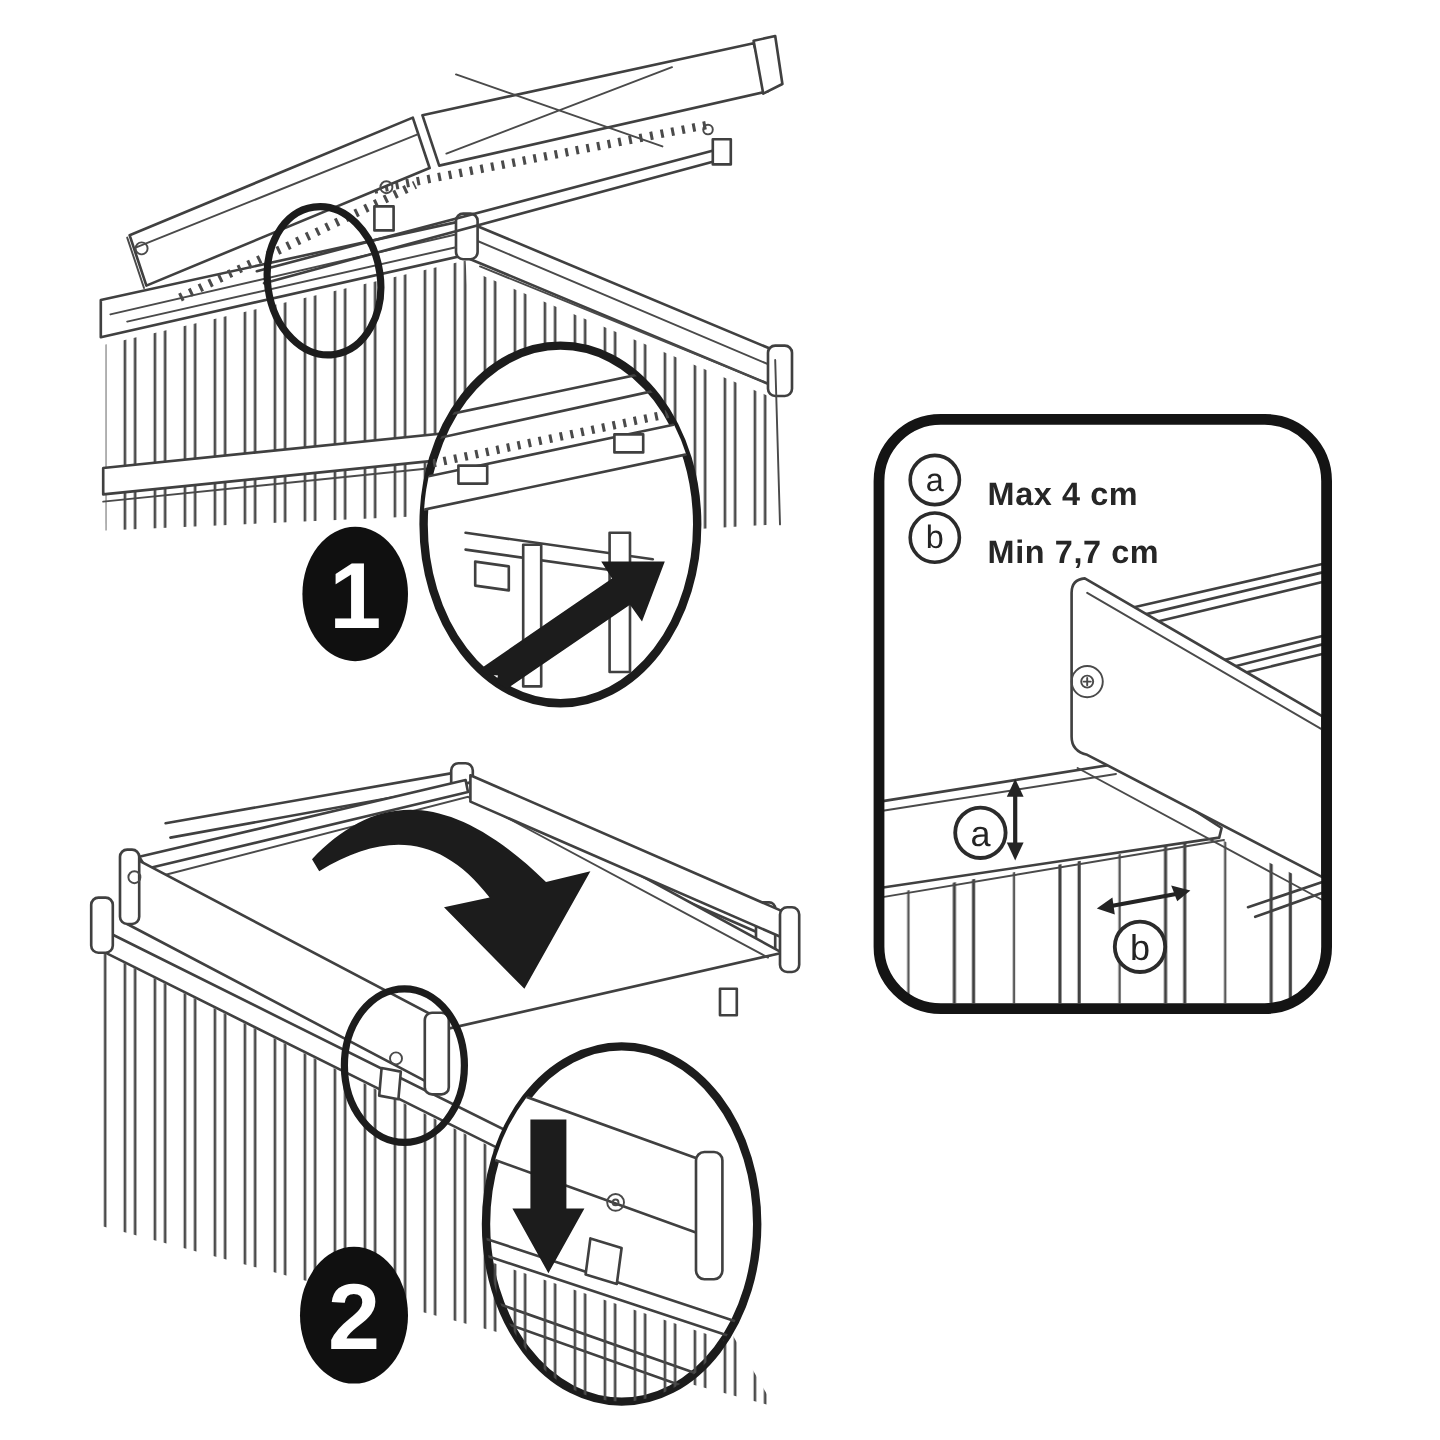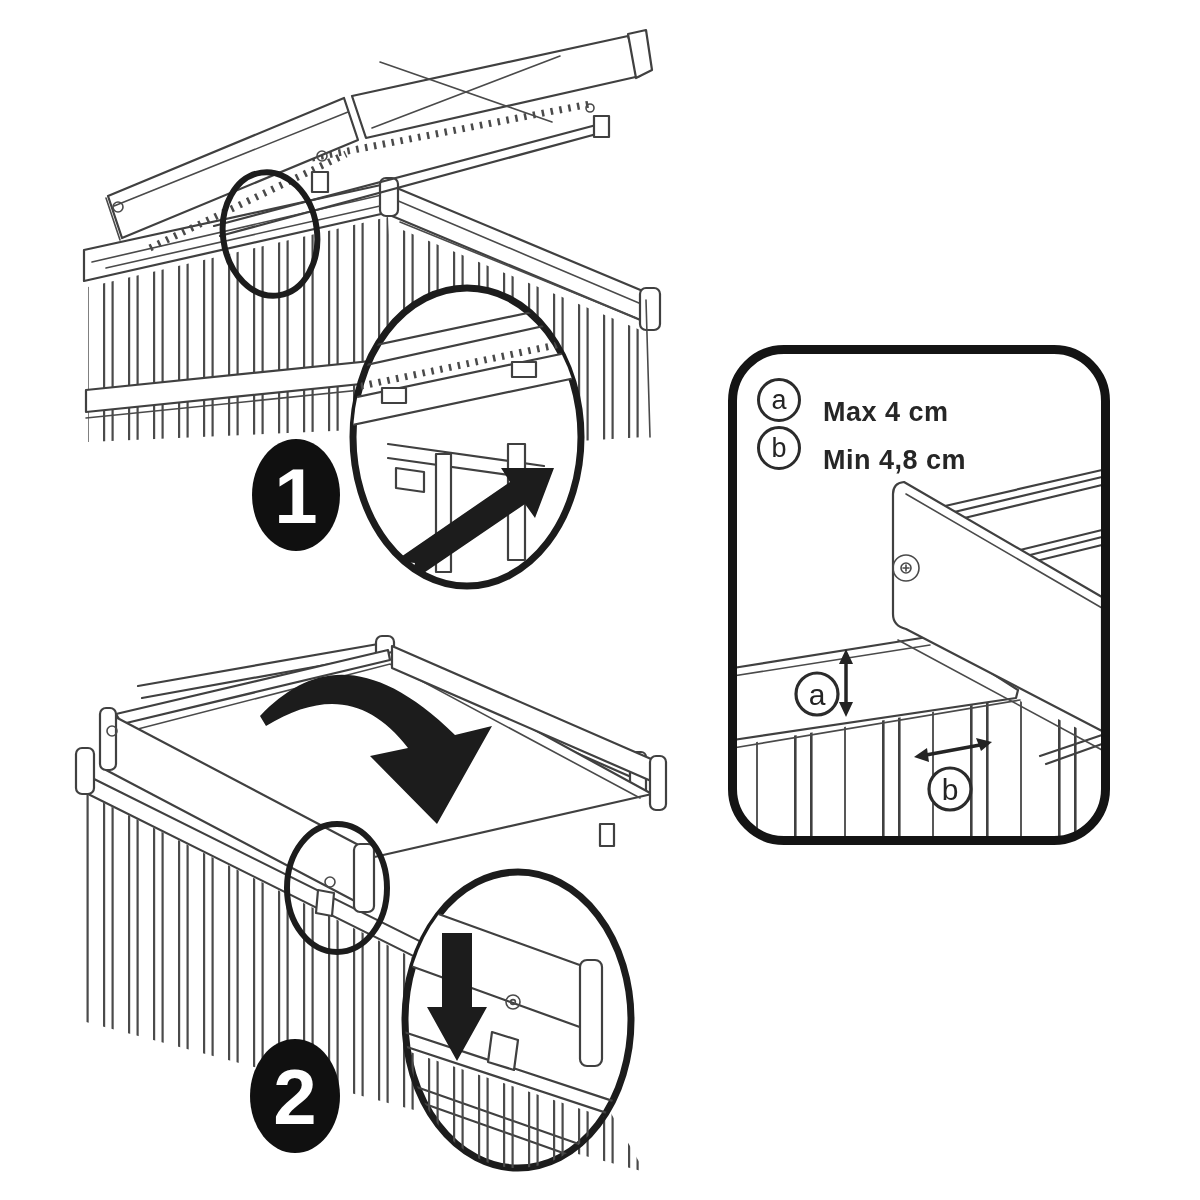--- a/index.html
+++ b/index.html
@@ -189,17 +189,17 @@
   </g>
 </svg>
 
 <div class="infobox">
   <div class="lrow a">
     <div class="lcircle">a</div>
     <div class="llabel">Max 4 cm</div>
   </div>
   <div class="lrow b">
     <div class="lcircle">b</div>
-    <div class="llabel">Min 4,8 cm</div>
+    <div class="llabel">Min 7,7 cm</div>
   </div>
 </div>
 
 </div>
 
 </body></html>

